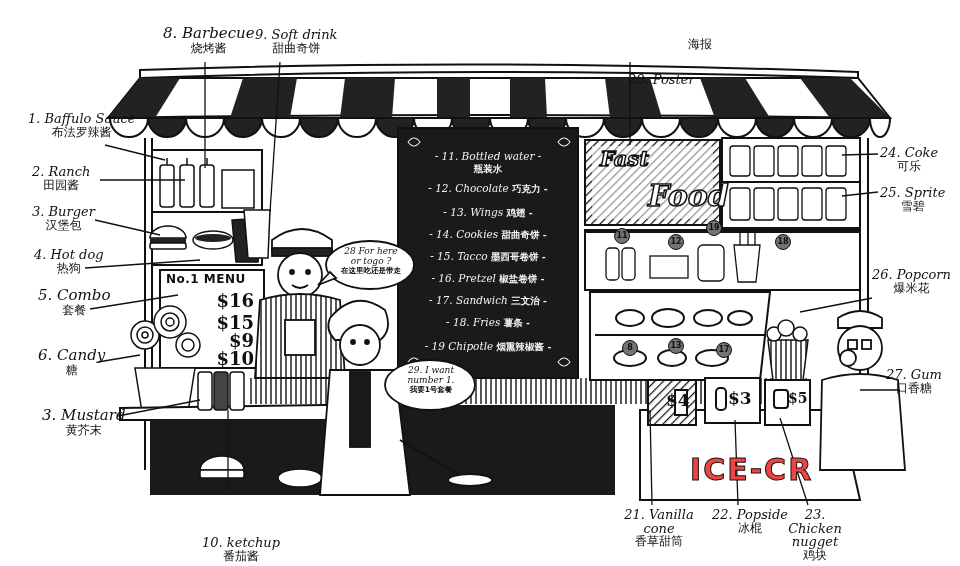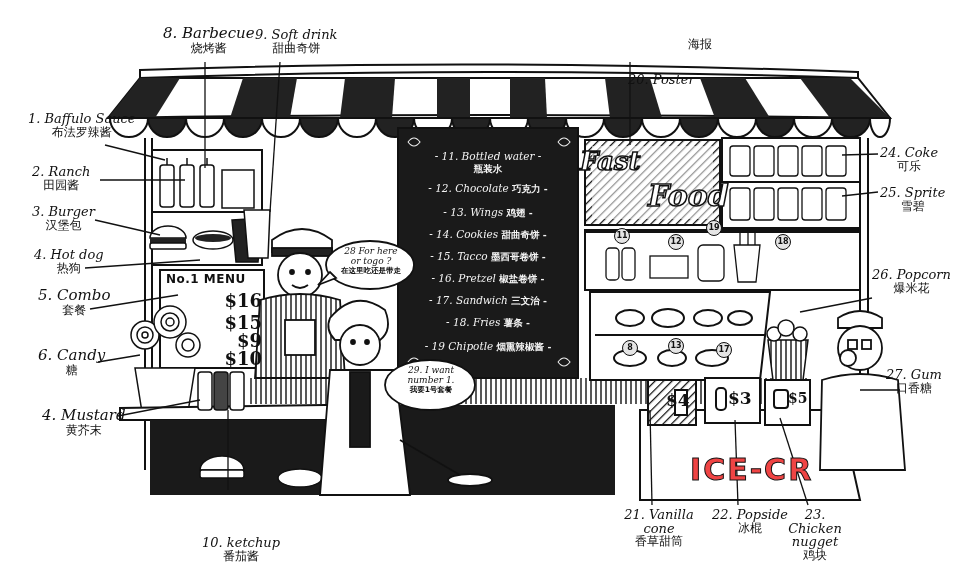--- a/index.html
+++ b/index.html
@@ -7,30 +7,30 @@
   body { position: relative; font-family: "DejaVu Sans", sans-serif; color: #111; }
   .stage { position: absolute; left: 0; top: 0; width: 960px; height: 566px; }
   svg.art { position: absolute; left: 0; top: 0; }
   .lbl { position: absolute; text-align: center; line-height: 1.05; color: #111; white-space: nowrap; }
   .lbl .en { display: block; font-family: "DejaVu Serif", serif; font-size: 13px; font-style: italic; }
   .lbl .zh { display: block; font-size: 12px; font-weight: normal; }
   .lbl.big .en { font-size: 15px; }
   .board { position: absolute; left: 402px; top: 132px; width: 172px; height: 240px; }
   .board-item { position: absolute; left: 0; width: 172px; text-align: center; color: #f4f4f4; white-space: nowrap; font-family: "DejaVu Serif", serif; font-style: italic; font-size: 10.5px; }
   .board-item .zh2 { font-style: normal; font-family: "DejaVu Sans", sans-serif; font-size: 9.5px; font-weight: bold; }
-  .menu-card { position: absolute; left: 162px; top: 270px; width: 108px; height: 100px; text-decoration: underline; }
+  .menu-card { position: absolute; left: 162px; top: 270px; width: 100px; height: 100px; text-decoration: underline; }
   .menu-title { position: absolute; left: 4px; top: 2px; font-size: 12px; font-weight: bold; letter-spacing: 0.5px; }
   .price { position: absolute; right: 8px; font-family: "DejaVu Serif", serif; font-size: 18px; font-weight: bold; }
   .bubble-text { position: absolute; text-align: center; line-height: 1.1; white-space: nowrap; }
   .bubble-text .en { font-family: "DejaVu Serif", serif; font-style: italic; font-size: 9px; display: block; }
   .bubble-text .zh { font-size: 7.5px; font-weight: bold; display: block; }
   .tag-price { position: absolute; font-family: "DejaVu Serif", serif; font-size: 17px; font-weight: bold; }
   .icecream-sign { position: absolute; left: 690px; top: 452px; font-family: "DejaVu Sans", sans-serif; font-size: 30px; font-weight: bold; letter-spacing: 2px; color: #ef4444; -webkit-text-stroke: 1px #111; }
   .poster-text { position: absolute; font-family: "DejaVu Serif", serif; font-weight: bold; font-style: italic; color: #fff; -webkit-text-stroke: 1.5px #111; }
-  .num-circle { position: absolute; width: 16px; height: 16px; border: 1.5px solid #111; border-radius: 50%; background: #e5e5e5; font-size: 8px; text-align: center; line-height: 13px; font-weight: bold; }
+  .num-circle { position: absolute; width: 16px; height: 16px; border: 1.5px solid #111; border-radius: 50%; background: #737373; font-size: 8px; text-align: center; line-height: 13px; font-weight: bold; }
 </style>
 </head>
 <body>
 
 <div class="stage">
 
   <svg class="art" width="960" height="566" viewBox="0 0 960 566">
     <defs>
       <pattern id="hatch" width="6" height="6" patternUnits="userSpaceOnUse" patternTransform="rotate(45)">
         <rect width="6" height="6" fill="#fff"></rect>
@@ -269,21 +269,21 @@
       <line x1="650" y1="410" x2="652" y2="505"></line>
       <line x1="735" y1="420" x2="738" y2="505"></line>
       <line x1="780" y1="418" x2="808" y2="505"></line>
       <line x1="842" y1="155" x2="878" y2="154"></line>
       <line x1="842" y1="196" x2="878" y2="192"></line>
       <line x1="800" y1="312" x2="872" y2="298"></line>
       <line x1="860" y1="390" x2="900" y2="390"></line>
     </g>
   </svg>
 
-  <div class="poster-text" style="left:580px; top:146px; font-size:26px;">Fast</div>
+  <div class="poster-text" style="left:600px; top:146px; font-size:21px;">Fast</div>
   <div class="poster-text" style="left:648px; top:178px; font-size:30px;">Food</div>
 
   <div class="num-circle" style="left:614px; top:228px;">11</div>
   <div class="num-circle" style="left:668px; top:234px;">12</div>
   <div class="num-circle" style="left:706px; top:220px;">19</div>
   <div class="num-circle" style="left:775px; top:234px;">18</div>
   <div class="num-circle" style="left:622px; top:340px;">8</div>
   <div class="num-circle" style="left:668px; top:338px;">13</div>
   <div class="num-circle" style="left:716px; top:342px;">17</div>
 
@@ -368,21 +368,21 @@
   </div>
   <div class="lbl big" style="left:38px; top:288px;">
     <span class="en">5. Combo</span>
     <span class="zh">套餐</span>
   </div>
   <div class="lbl big" style="left:38px; top:348px;">
     <span class="en">6. Candy</span>
     <span class="zh">糖</span>
   </div>
   <div class="lbl big" style="left:42px; top:408px;">
-    <span class="en">4. Mustard</span>
+    <span class="en">3. Mustard</span>
     <span class="zh">黄芥末</span>
   </div>
   <div class="lbl big" style="left:163px; top:26px;">
     <span class="en">8. Barbecue</span>
     <span class="zh">烧烤酱</span>
   </div>
   <div class="lbl" style="left:255px; top:28px;">
     <span class="en">9. Soft drink</span>
     <span class="zh">甜曲奇饼</span>
   </div>

